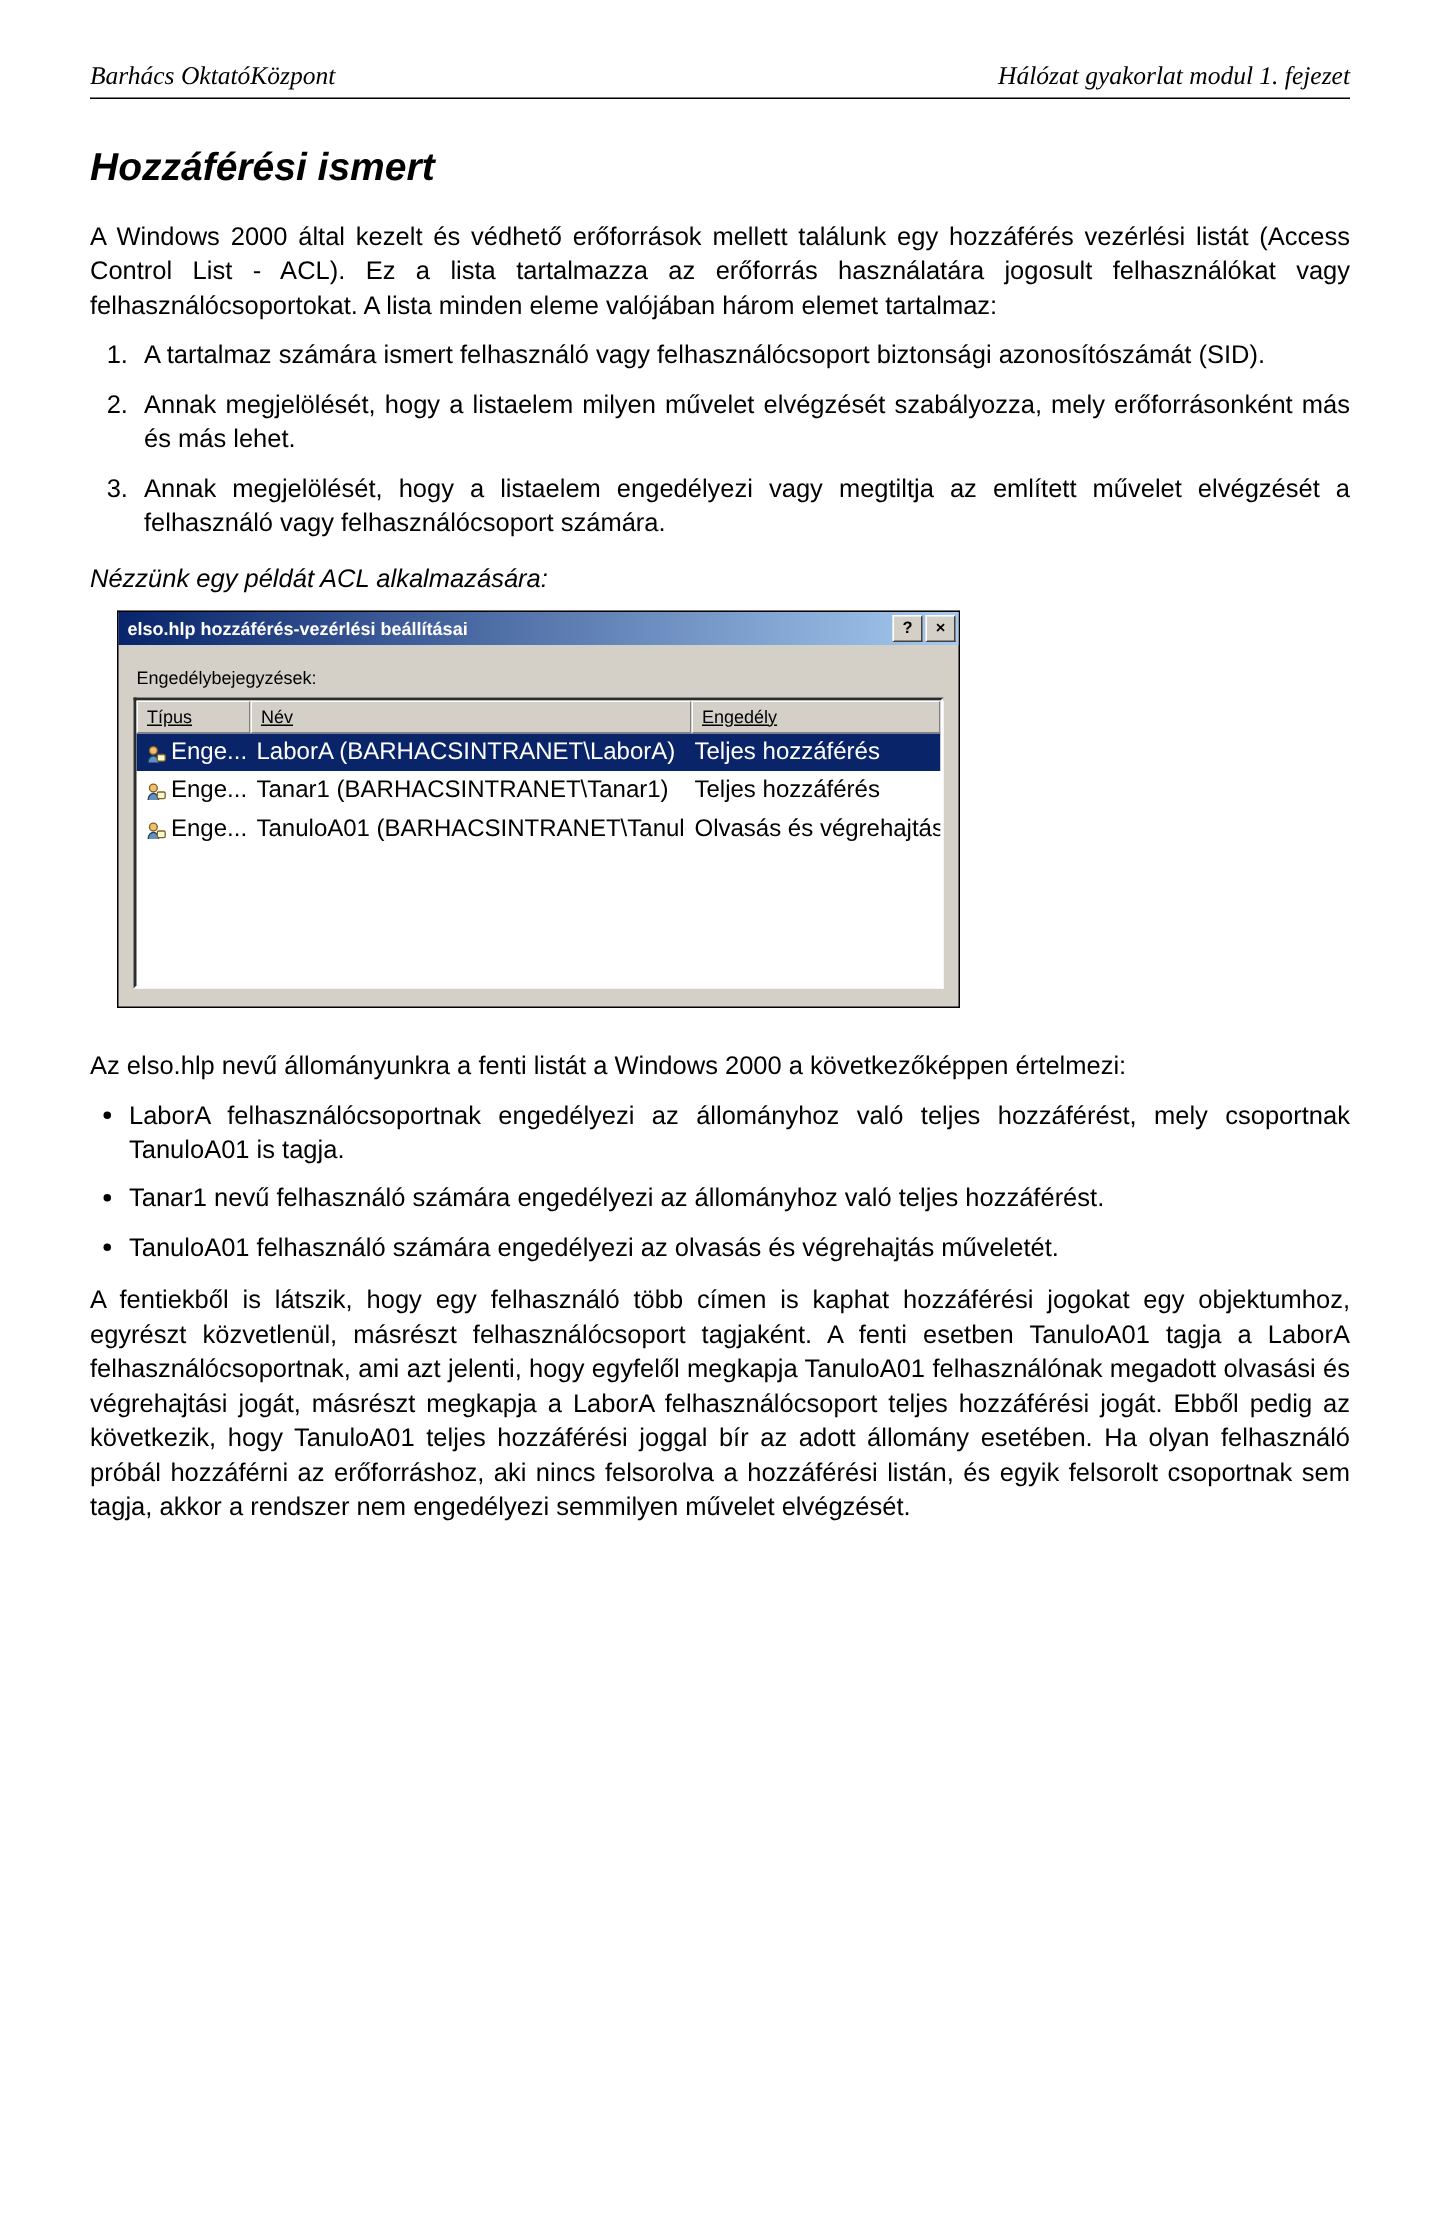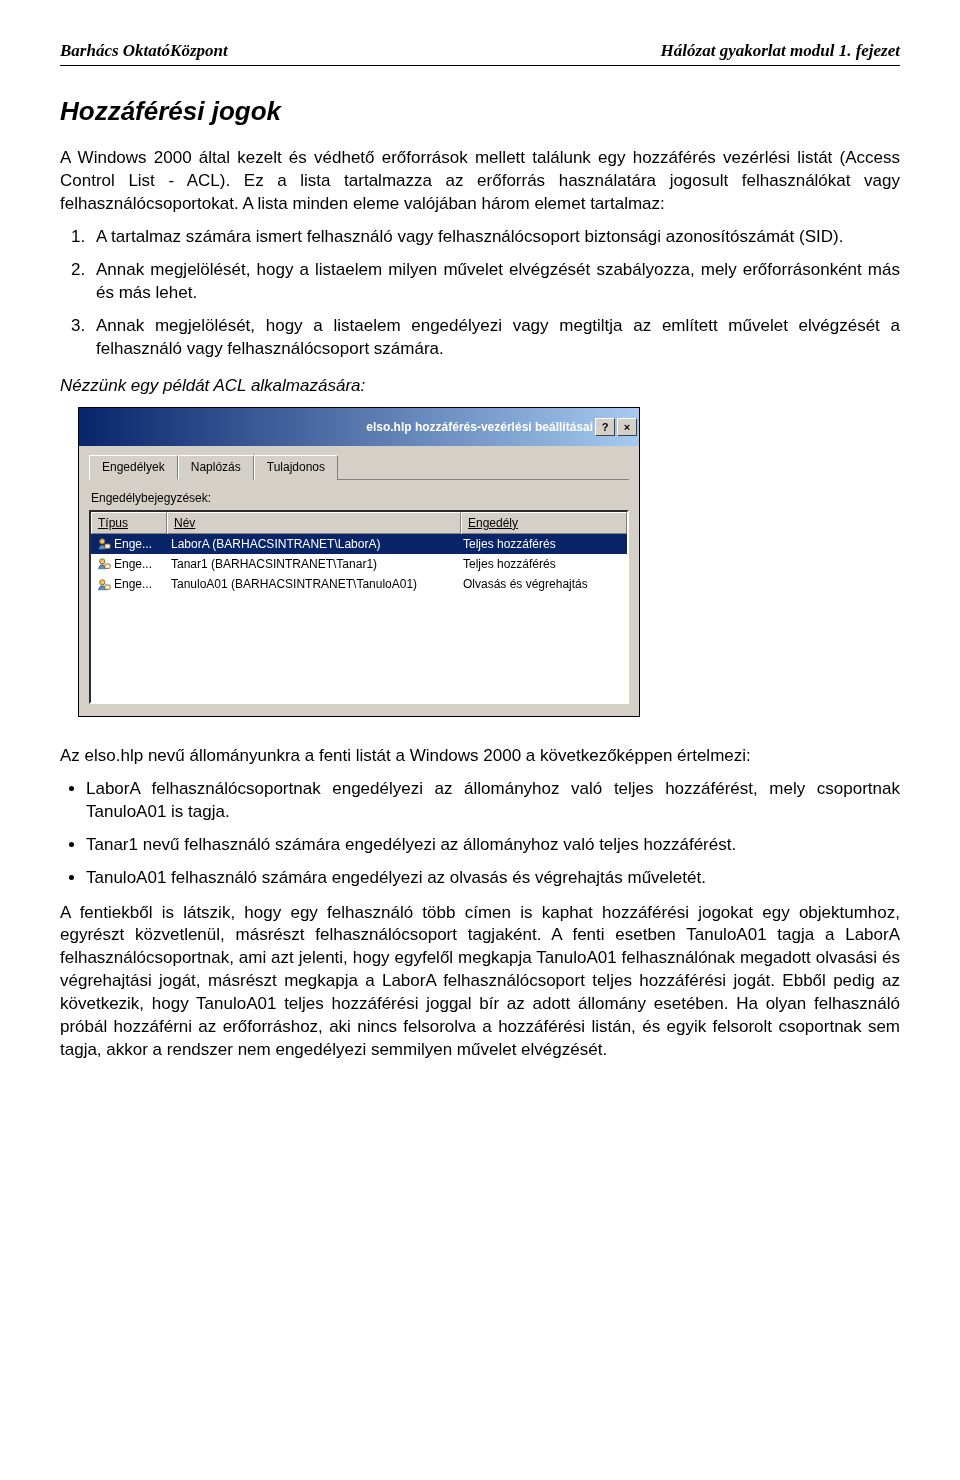--- a/index.html
+++ b/index.html
@@ -11,21 +11,21 @@
     padding: 40px 60px;
     width: 960px;
     box-sizing: border-box;
     line-height: 1.35;
   }
   .header-row {
     display: flex;
     justify-content: space-between;
     font-family: "Times New Roman", serif;
     font-style: italic;
-    font-weight: bold;
+    font-weight: normal;
     font-size: 17px;
     border-bottom: 1.5px solid #000;
     padding-bottom: 2px;
     margin-bottom: 28px;
   }
   h1.section-title {
     font-family: Arial, Helvetica, sans-serif;
     font-style: italic;
     font-weight: bold;
     font-size: 26px;
@@ -45,24 +45,23 @@
     border: 1px solid #000;
     font-family: Tahoma, Arial, sans-serif;
     font-size: 12px;
     color: #000;
   }
   .titlebar {
     display: flex;
     align-items: center;
     background: linear-gradient(to right, #08246b, #a6caf0);
     color: #fff;
-    height: 38px;
+    height: 22px;
     padding: 0 2px 0 6px;
     font-weight: bold;
-    text-align: right;
   }
   .titlebar .title-text { flex: 1; font-size: 12px; }
   .tb-btn {
     width: 18px; height: 16px;
     background: #d4d0c8;
     border-top: 1px solid #fff;
     border-left: 1px solid #fff;
     border-right: 1px solid #404040;
     border-bottom: 1px solid #404040;
     margin-left: 2px;
@@ -106,65 +105,60 @@
     border-bottom: 1px solid #808080;
     padding: 2px 6px;
     font-size: 12px;
     text-decoration: underline;
   }
   .col-type  { width: 62px; }
   .col-name  { width: 280px; }
   .col-perm  { flex: 1; }
   .lv-row {
     display: flex;
-    font-size: 12px;
+    font-size: 16px;
     padding: 1px 0;
   }
   .lv-row.selected { background: #0a246a; color: #fff; }
   .lv-cell { padding: 1px 6px; white-space: nowrap; overflow: hidden; }
   .cell-type { width: 62px; display: flex; align-items: center; gap: 3px; }
   .cell-name { width: 280px; }
   .cell-perm { flex: 1; }
   .user-icon {
     width: 14px; height: 14px; display: inline-block;
   }
   .user-icon svg { width: 14px; height: 14px; }
 </style>
 </head>
 <body>
 
 <div class="header-row">
   <span>Barhács OktatóKözpont</span>
   <span>Hálózat gyakorlat modul 1. fejezet</span>
 </div>
 
-<h1 class="section-title">Hozzáférési jogok</h1>
+<h1 class="section-title">Hozzáférési ismert</h1>
 
 <p>A Windows 2000 által kezelt és védhető erőforrások mellett találunk egy hozzáférés vezérlési listát (Access Control List - ACL). Ez a lista tartalmazza az erőforrás használatára jogosult felhasználókat vagy felhasználócsoportokat. A lista minden eleme valójában három elemet tartalmaz:</p>
 
 <ol class="numlist">
   <li>A tartalmaz számára ismert felhasználó vagy felhasználócsoport biztonsági azonosítószámát (SID).</li>
   <li>Annak megjelölését, hogy a listaelem milyen művelet elvégzését szabályozza, mely erőforrásonként más és más lehet.</li>
   <li>Annak megjelölését, hogy a listaelem engedélyezi vagy megtiltja az említett művelet elvégzését a felhasználó vagy felhasználócsoport számára.</li>
 </ol>
 
 <p class="example-label">Nézzünk egy példát ACL alkalmazására:</p>
 
 <div class="win-dialog">
   <div class="titlebar">
     <span class="title-text">elso.hlp hozzáférés-vezérlési beállításai</span>
     <span class="tb-btn">?</span>
     <span class="tb-btn">×</span>
   </div>
   <div class="dlg-body">
-    <div class="tabs">
-      <div class="tab active">Engedélyek</div>
-      <div class="tab">Naplózás</div>
-      <div class="tab">Tulajdonos</div>
-    </div>
     <div class="field-label">Engedélybejegyzések:</div>
     <div class="listview">
       <div class="lv-header">
         <div class="lv-col col-type">Típus</div>
         <div class="lv-col col-name">Név</div>
         <div class="lv-col col-perm">Engedély</div>
       </div>
       <div id="lv-rows">
           <div class="lv-row selected">
             <div class="lv-cell cell-type">

